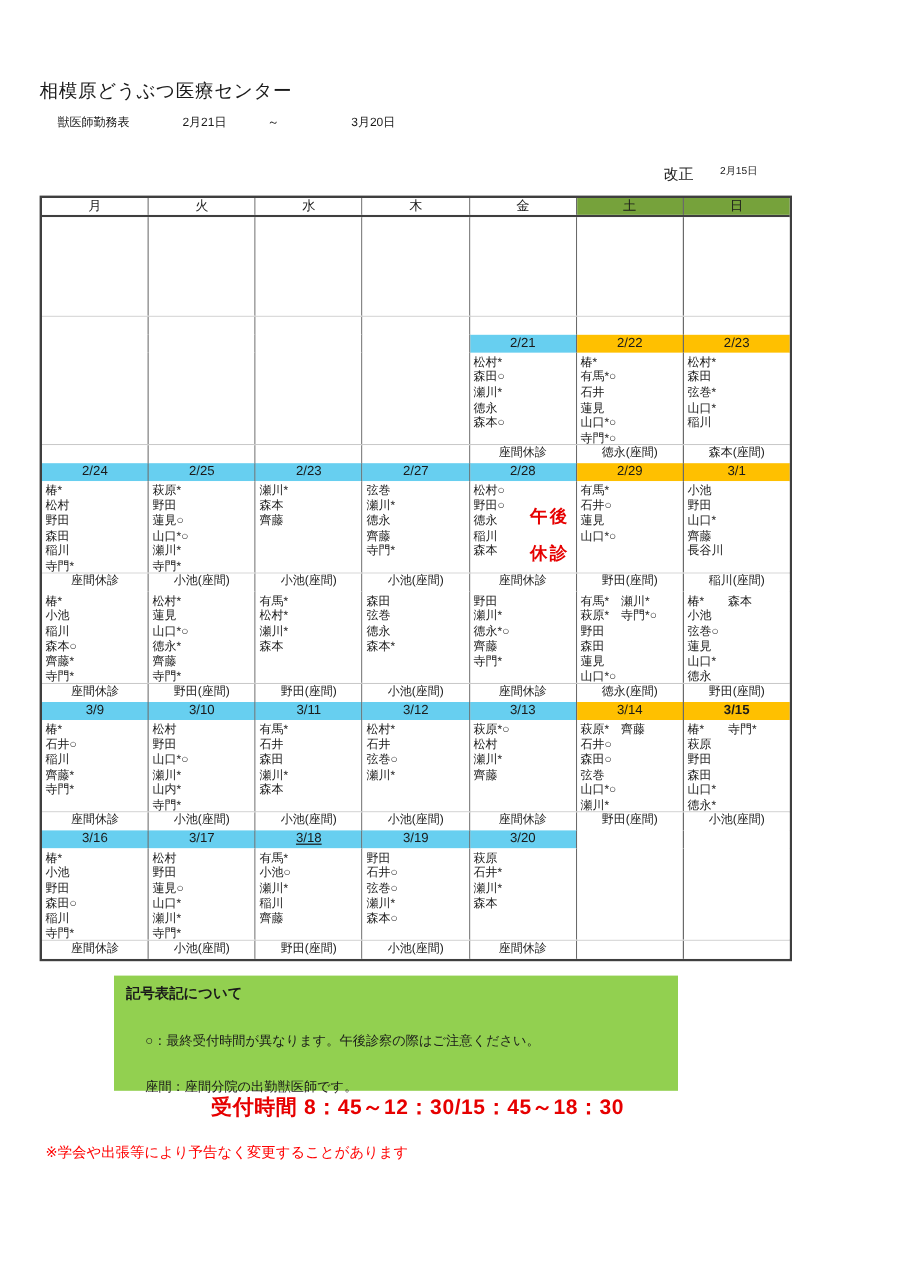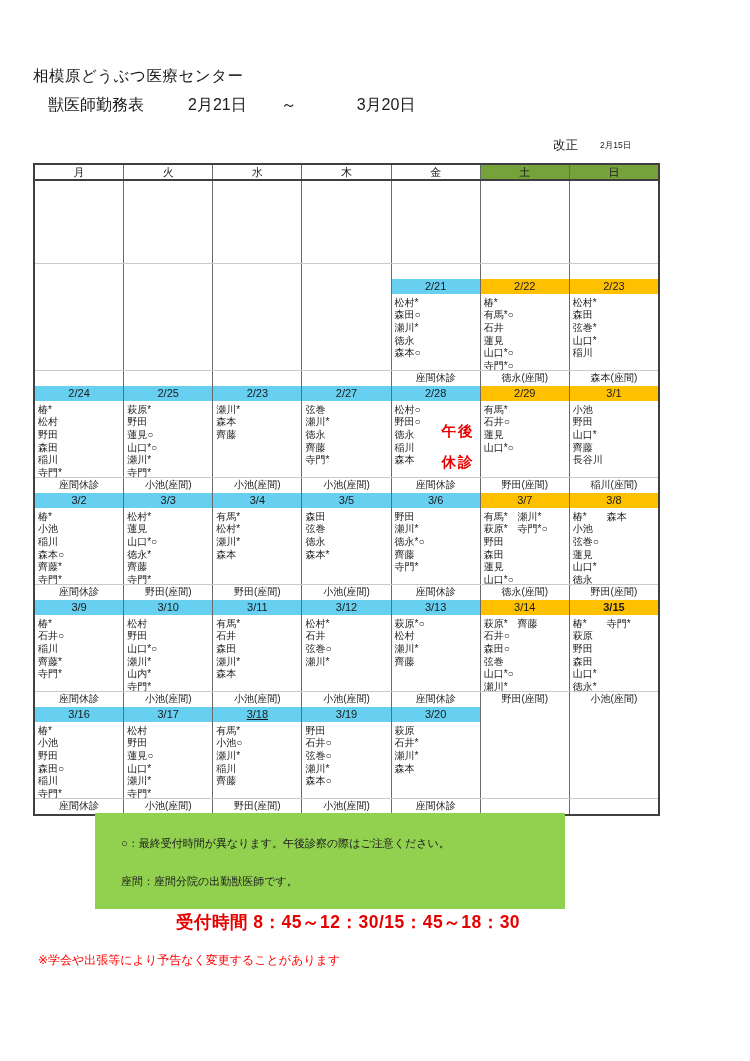--- a/index.html
+++ b/index.html
@@ -3,23 +3,23 @@
 <meta charset="utf-8">
 <style>
   html,body{margin:0;padding:0;}
   body{
     width:750px;height:1061px;position:relative;background:#ffffff;
     font-family:"Liberation Sans","DejaVu Sans",sans-serif;color:#1a1a1a;
     -webkit-font-smoothing:antialiased;
   }
   .abs{position:absolute;}
   #page-title{left:33px;top:66px;font-size:15.5px;letter-spacing:.5px;}
-  #subtitle{left:48px;top:95px;font-size:16px;display:flex;}
+  #subtitle{left:48px;top:95px;font-size:10px;display:flex;}
   #subtitle .s2{margin-left:44px;} #subtitle .s3{margin-left:34px;} #subtitle .s4{margin-left:60px;}
-  #revision{left:553px;top:137px;font-size:12.5px;display:flex;align-items:center;}
+  #revision{left:553px;top:137px;font-size:12.5px;display:flex;align-items:flex-start;}
   #revision .rdate{margin-left:22px;font-size:8.5px;}
 
   
   #calendar{left:33px;top:163px;width:623px;border:2px solid #3f3f3f;background:#fff;}
   .row{display:flex;}
   .cell{flex:1 0 0;min-width:0;border-right:1px solid #6a6a6a;box-sizing:border-box;overflow:hidden;background:#fff;}
   .cell:last-child{border-right:none;}
   .dayhead .cell{height:14px;font-size:11px;text-align:center;line-height:14px;}
   .dayhead{border-bottom:2px solid #3f3f3f;}
   .week + .week, .dayhead + .week{border-top:0;}
@@ -202,29 +202,20 @@
         <div class="cell">座間休診</div>
         <div class="cell">小池(座間)</div>
         <div class="cell">小池(座間)</div>
         <div class="cell">小池(座間)</div>
         <div class="cell">座間休診</div>
         <div class="cell">野田(座間)</div>
         <div class="cell">稲川(座間)</div>
       </div>
     </div>
     <div class="week">
-      <div class="row datehead">
-        <div class="cell" style="background: rgb(103, 207, 240);">3/2</div>
-        <div class="cell" style="background: rgb(103, 207, 240);">3/3</div>
-        <div class="cell" style="background: rgb(103, 207, 240);">3/4</div>
-        <div class="cell" style="background: rgb(103, 207, 240);">3/5</div>
-        <div class="cell" style="background: rgb(103, 207, 240);">3/6</div>
-        <div class="cell" style="background: rgb(255, 192, 0);">3/7</div>
-        <div class="cell" style="background: rgb(255, 192, 0);">3/8</div>
-      </div>
       <div class="row names">
         <div class="cell" style="height: 76px;">
           <div class="name-line">椿*</div>
           <div class="name-line">小池</div>
           <div class="name-line">稲川</div>
           <div class="name-line">森本○</div>
           <div class="name-line">齊藤*</div>
           <div class="name-line">寺門*</div>
         </div>
         <div class="cell" style="height: 76px;">
@@ -409,20 +400,21 @@
         <div class="cell">野田(座間)</div>
         <div class="cell">小池(座間)</div>
         <div class="cell">座間休診</div>
         <div class="cell"></div>
         <div class="cell"></div>
       </div>
     </div>
   </div>
 
 <div class="abs" id="legend" style="background: rgb(146, 208, 80);">
+  <div id="legend-title">記号表記について</div>
   <div id="legend-lines">
       <div class="legend-line">○：最終受付時間が異なります。午後診察の際はご注意ください。</div>
       <div class="legend-line">座間：座間分院の出勤獣医師です。</div>
     </div>
 </div>
 
 <div class="abs" id="reception" style="color: rgb(230, 0, 0);">受付時間 8：45～12：30/15：45～18：30</div>
 
 <div class="abs" id="footnote" style="color: rgb(255, 0, 0);">※学会や出張等により予告なく変更することがあります</div>
 

